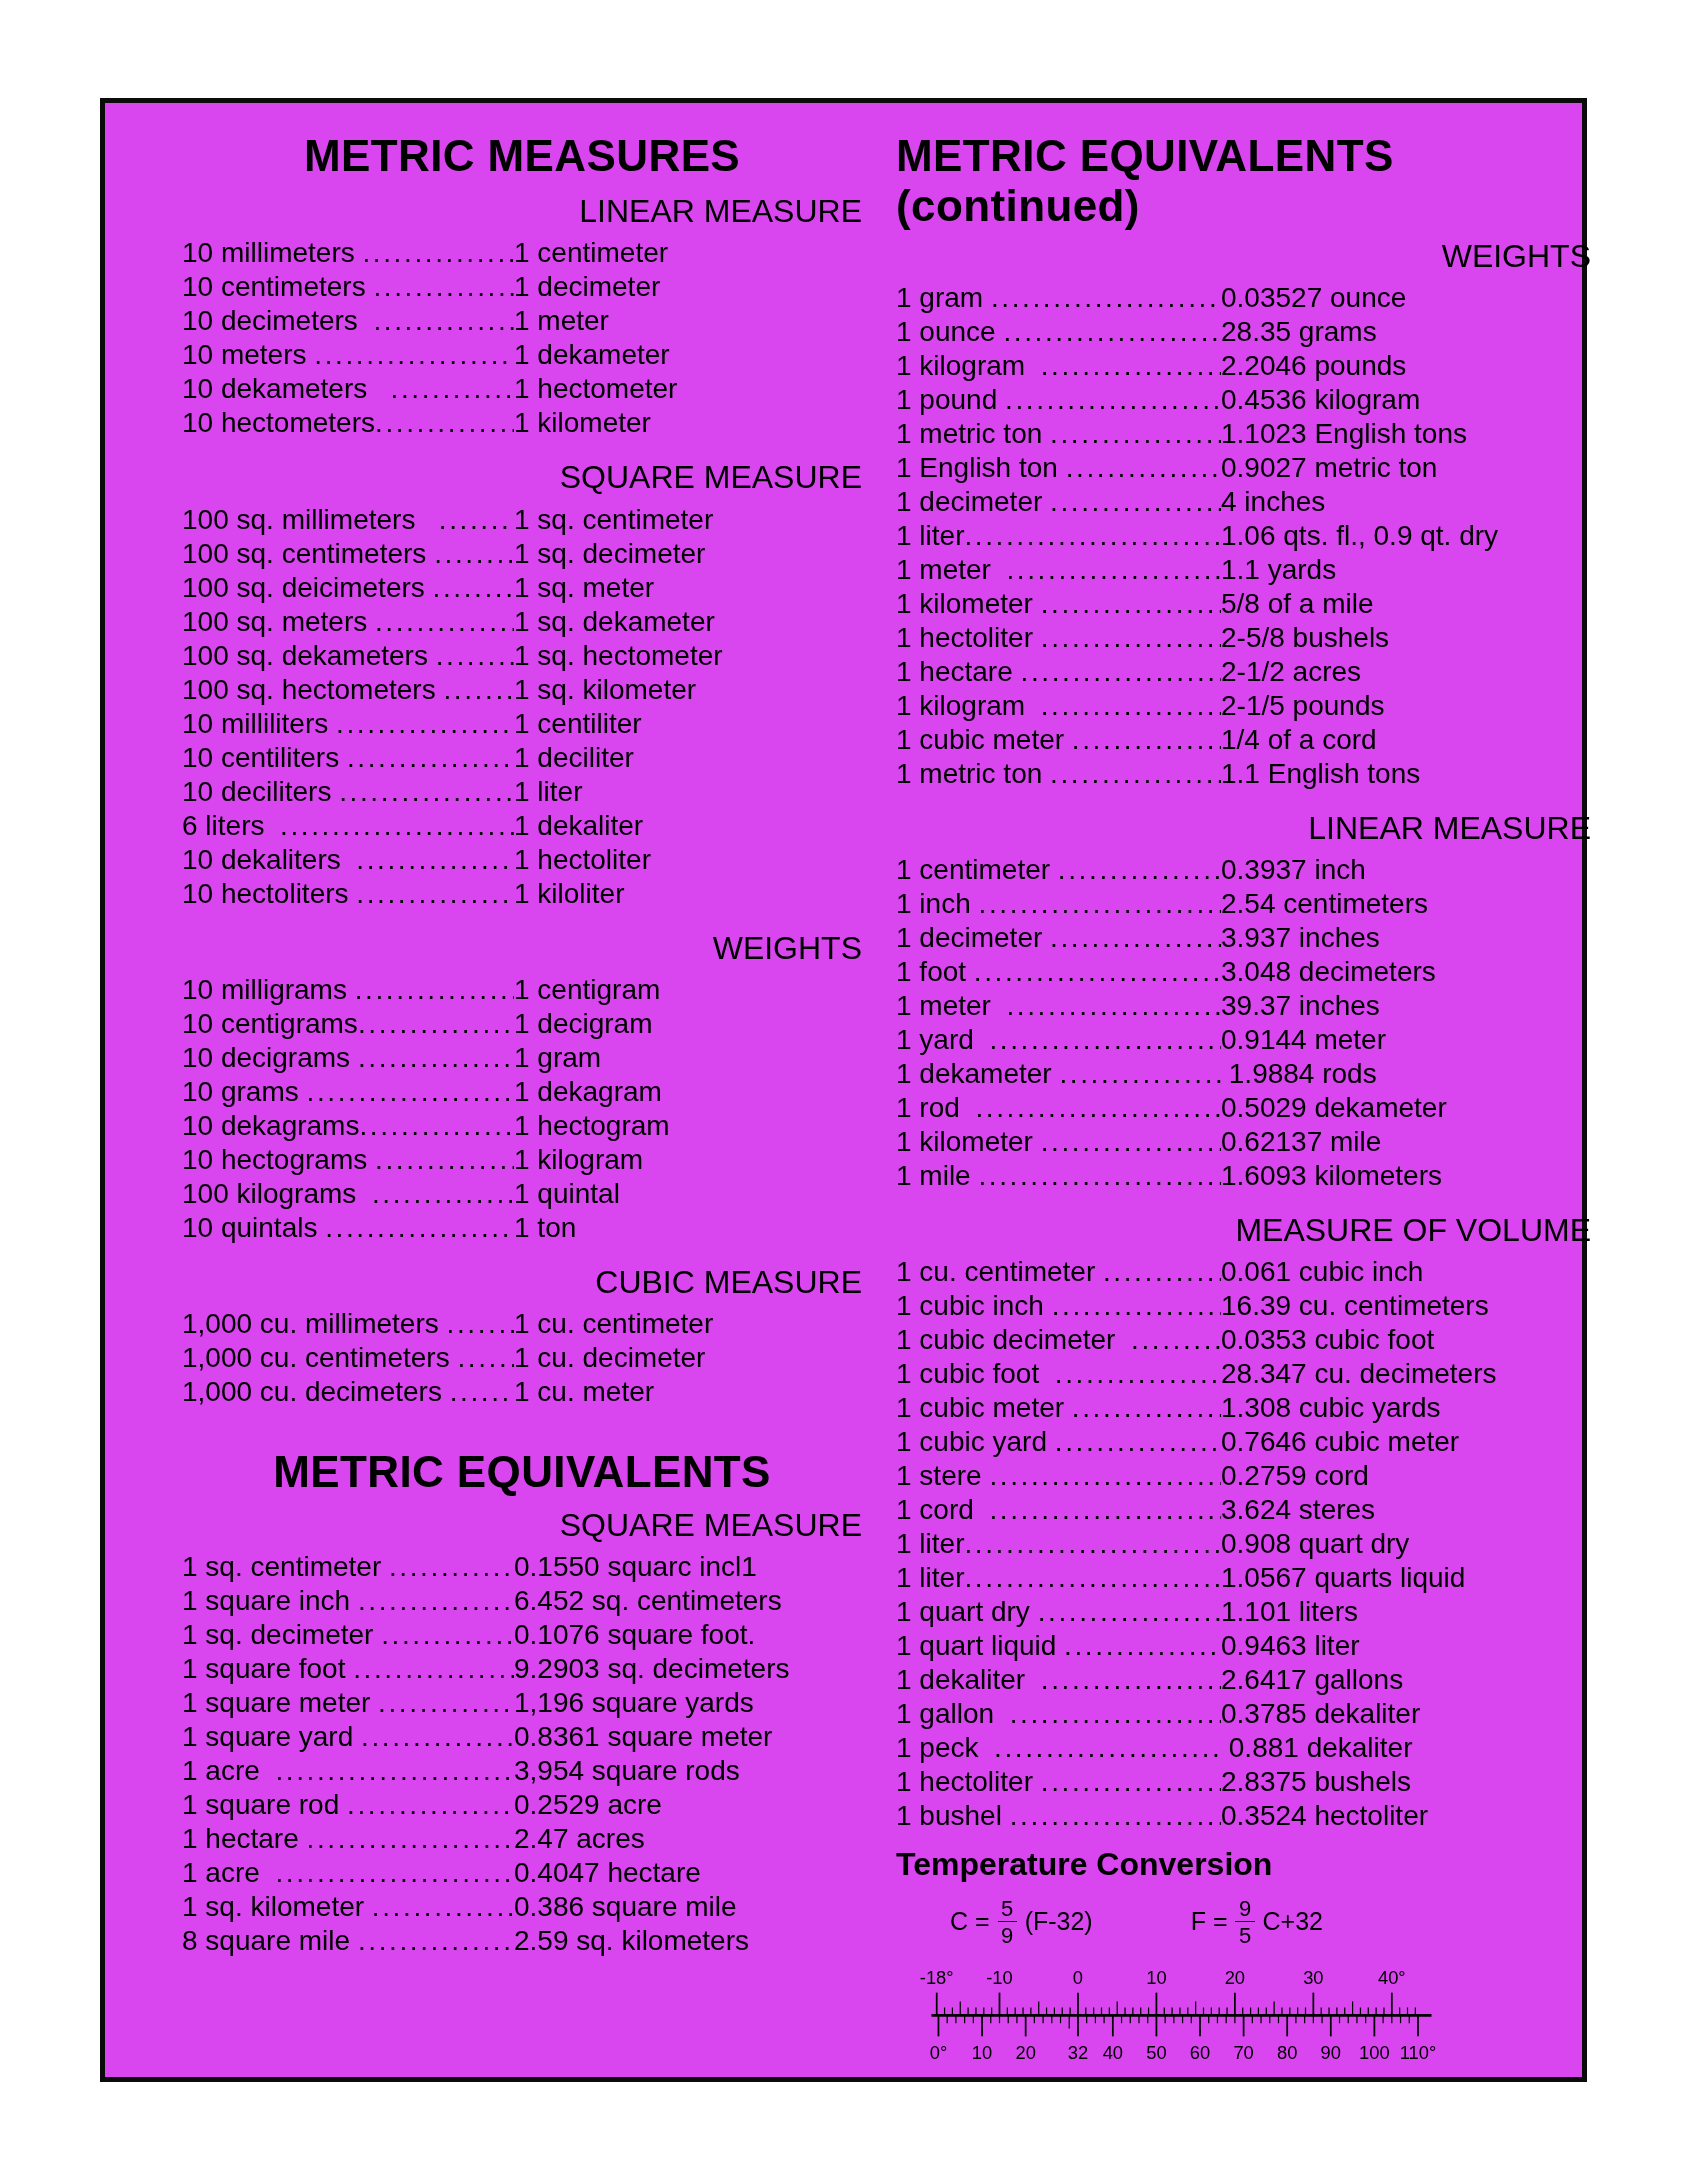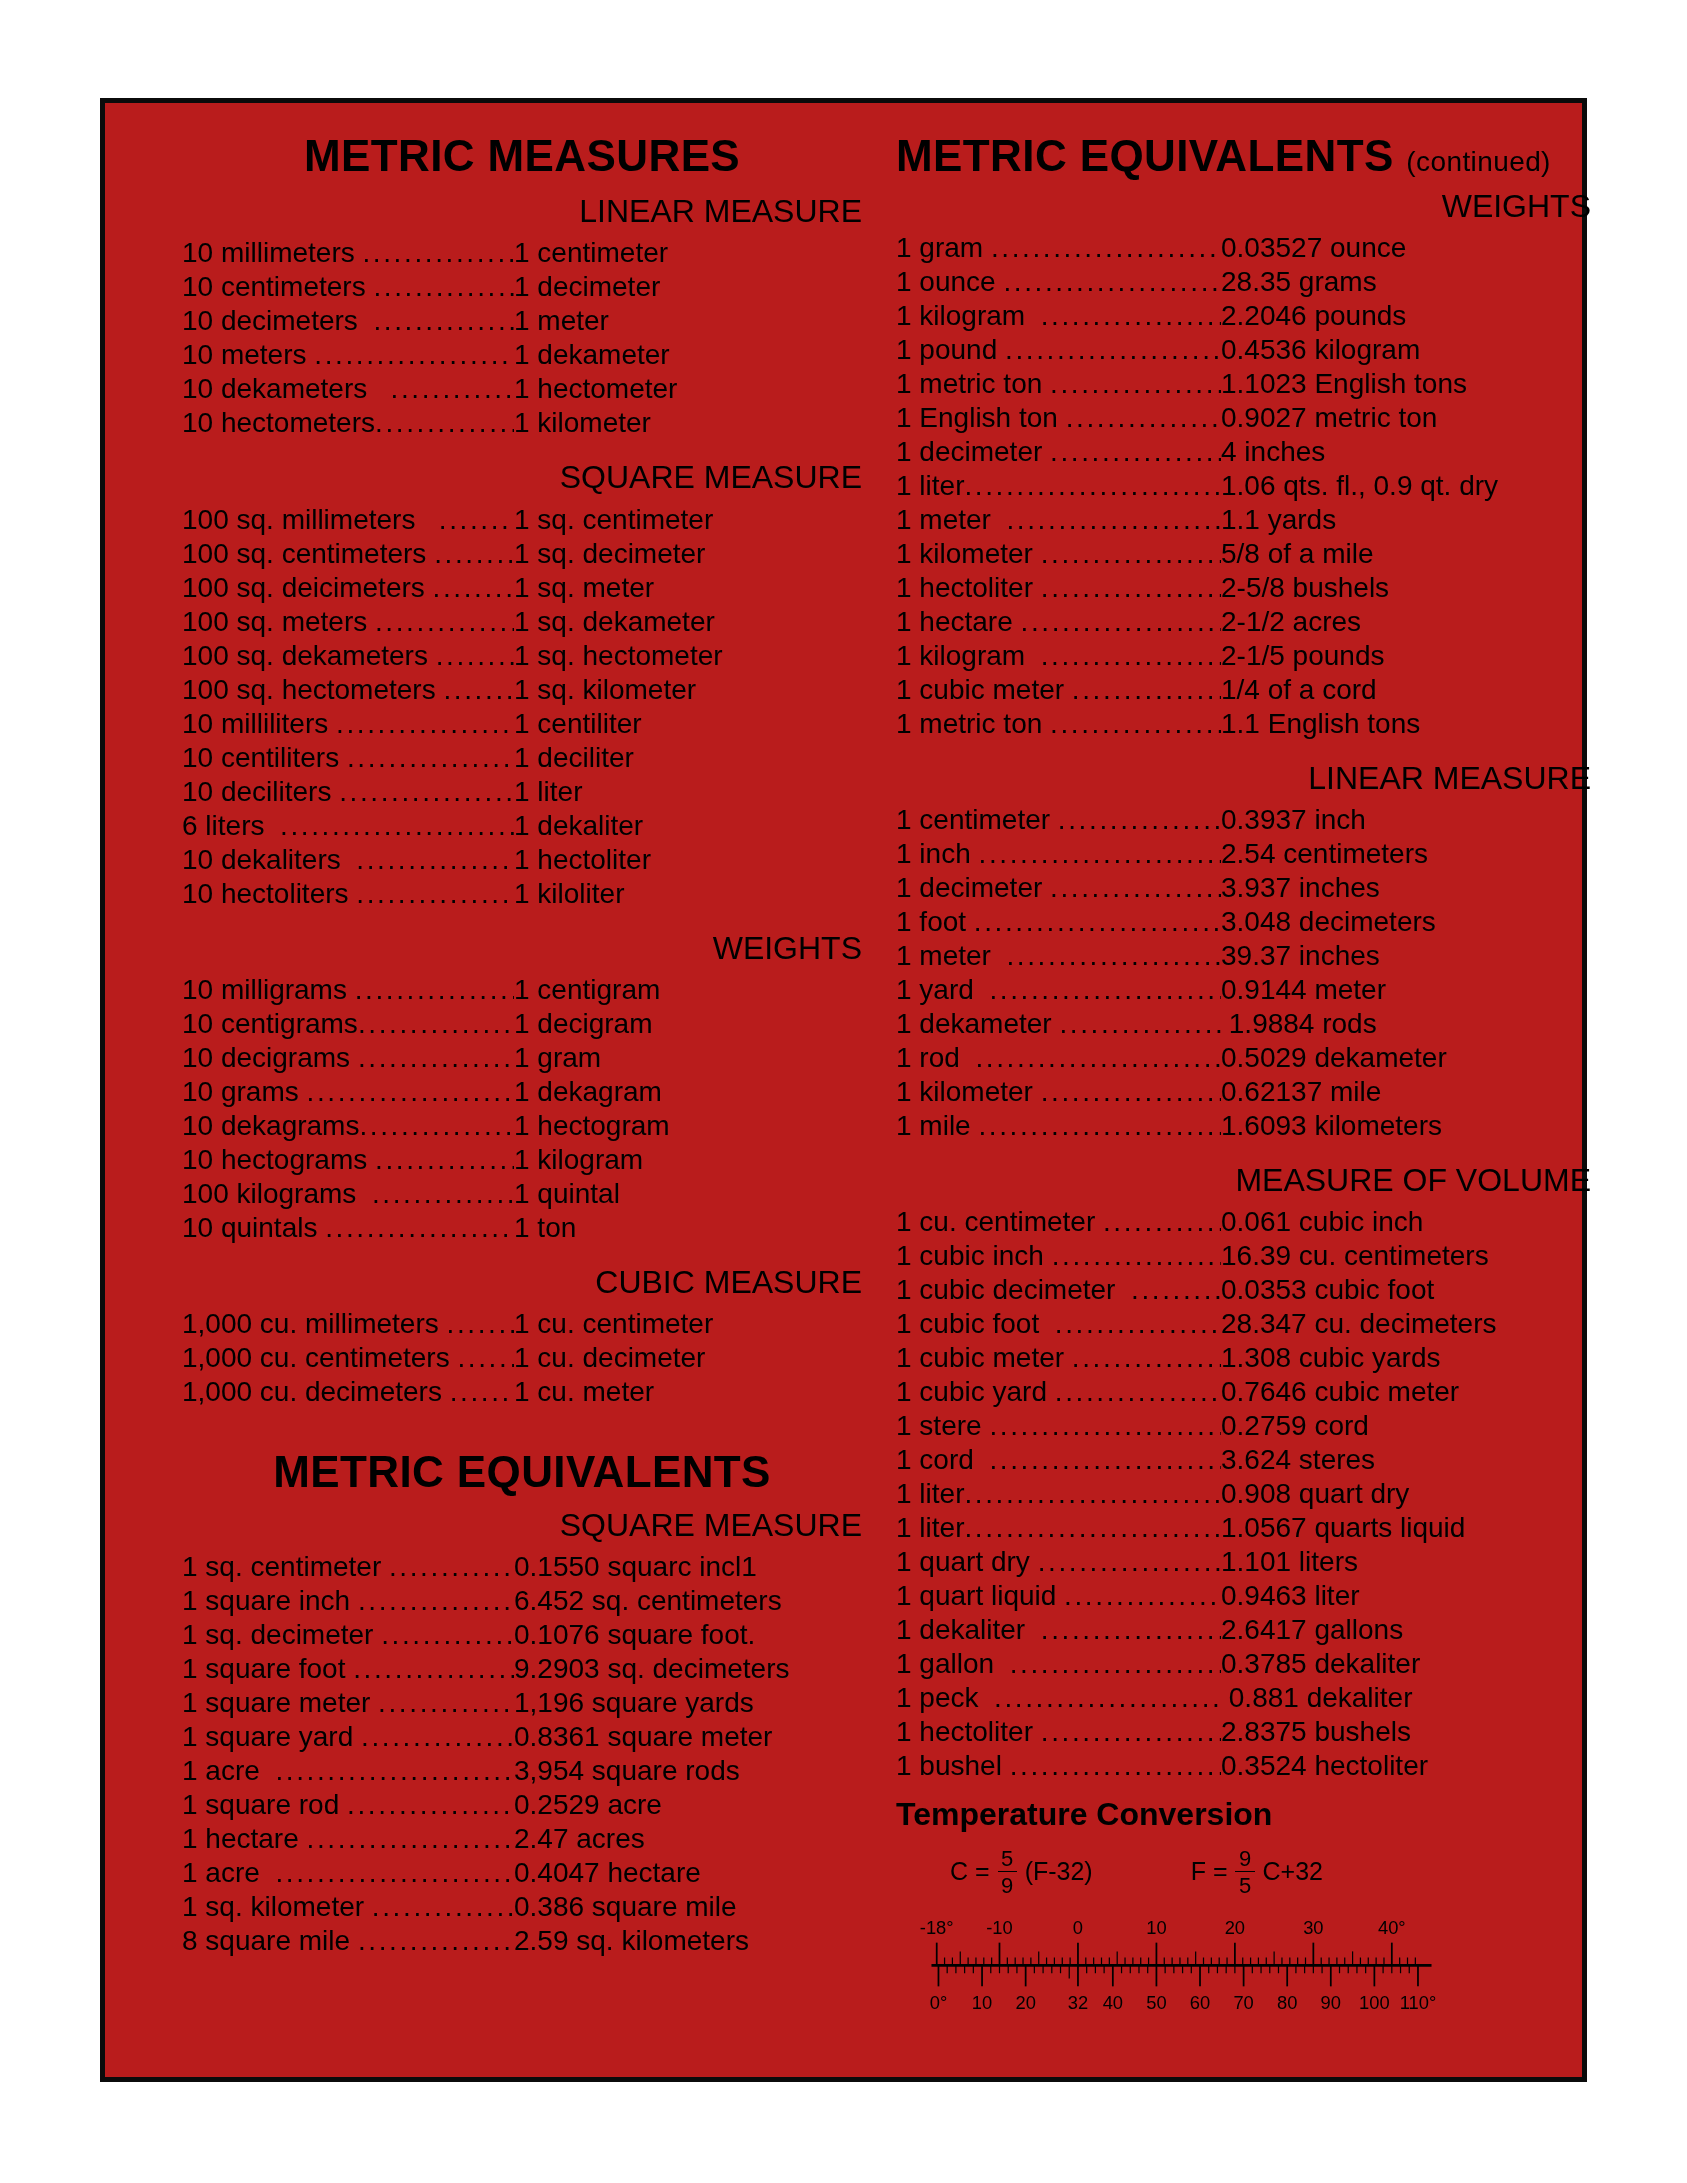--- a/index.html
+++ b/index.html
@@ -1,27 +1,27 @@
 <!DOCTYPE html>
 <html style="font-size:14px"><head>
 <meta charset="utf-8">
 <style>
   html,body{margin:0;padding:0;background:#ffffff;}
   .page{position:relative;width:1687px;height:2184px;background:#ffffff;color:#000;
         font-family:"Liberation Sans","DejaVu Sans",sans-serif;overflow:hidden;}
   .frame{position:absolute;left:100px;top:98px;width:1487px;height:1984px;
-         box-sizing:border-box;border:5.2px solid #0b0b0b;background:#b91c1c;}
+         box-sizing:border-box;border:5.2px solid #0b0b0b;background:#d946ef;}
   .col{position:absolute;top:23px;}
   .col-left{left:77px;width:680px;}
   .col-right{left:791px;width:695px;}
 
   .page-title{font-size:44px;font-weight:700;margin:5.2px 0 12.2px;text-align:center;letter-spacing:0.4px;}
   .page-title.second{margin-top:38px;margin-bottom:10.5px;}
   .right-title{font-size:44px;font-weight:700;margin:5.2px 0 7px;letter-spacing:0.4px;}
-  .right-title .cont{font-size:28px;font-weight:400;}
+  .right-title .cont{font-size:44px;font-weight:700;}
 
   .section-heading{font-size:32px;font-weight:400;margin:19px 0 6.1px;text-align:right;}
   .section:first-child .section-heading{margin-top:7px;}
 
   .row{display:flex;align-items:baseline;font-size:28px;line-height:34px;white-space:nowrap;}
   .lead{display:inline-flex;align-items:baseline;overflow:hidden;flex:0 0 332px;min-width:0;}
   .col-right .lead{flex-basis:325px;}
   .lbl{white-space:pre;}
   .dots{flex:1 1 auto;overflow:hidden;white-space:nowrap;letter-spacing:2.6px;}
   .val{white-space:pre;}

